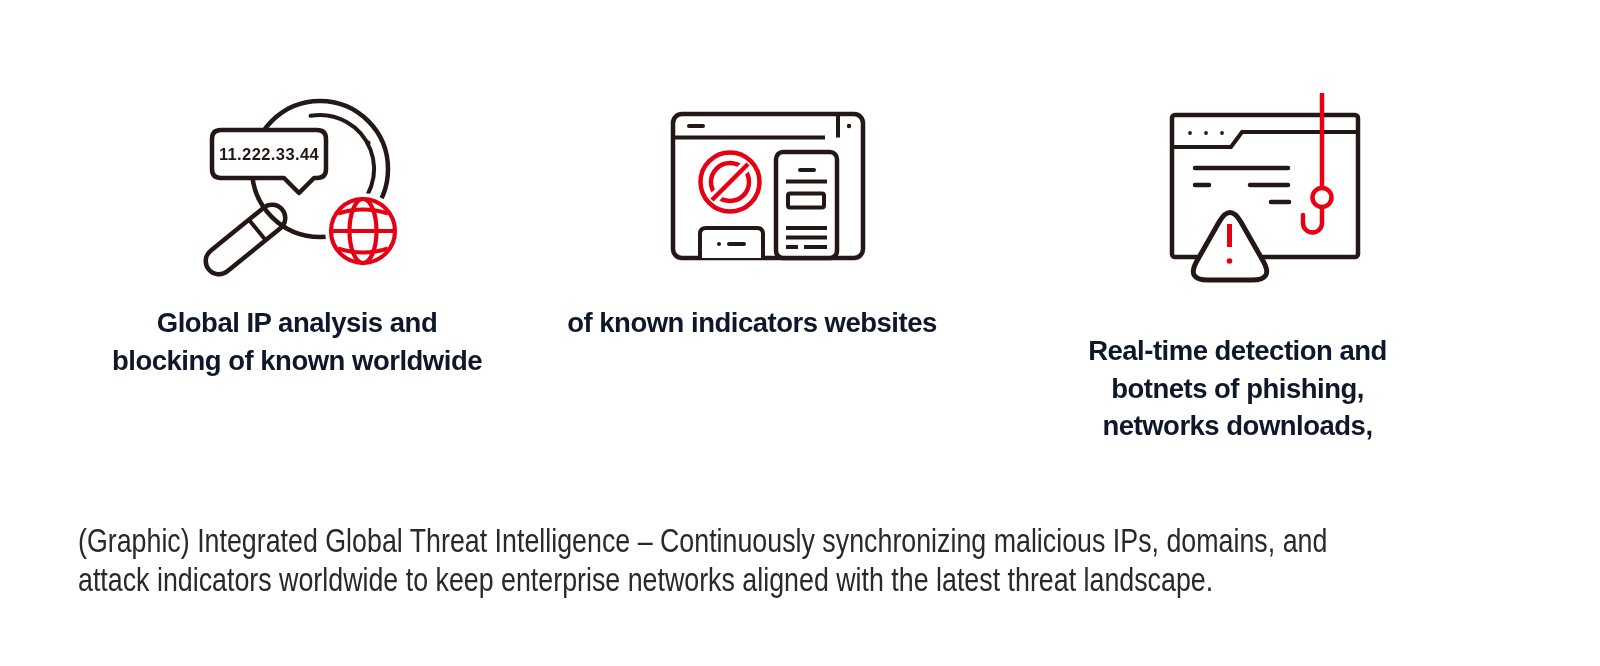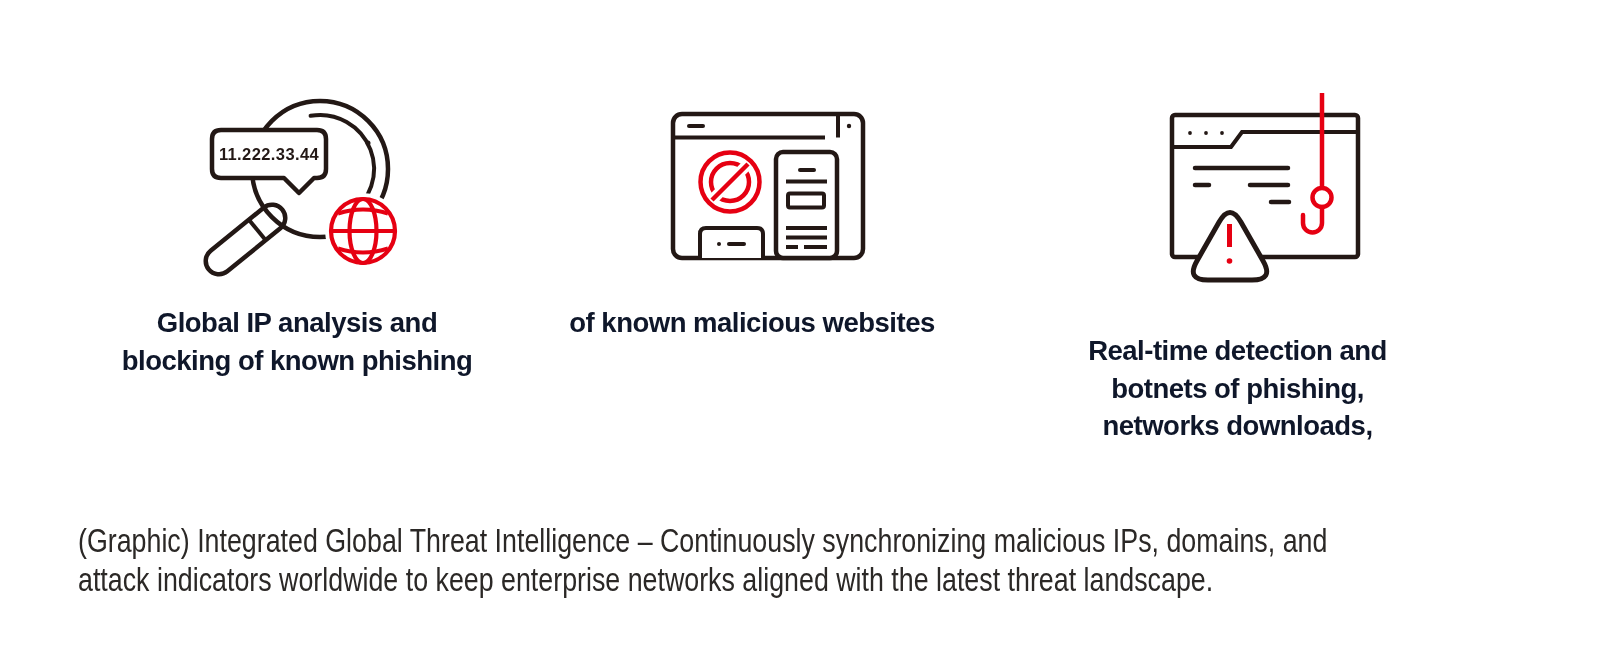--- a/index.html
+++ b/index.html
@@ -111,25 +111,25 @@
     </g>
     <g>
       <path d="M1219.1,222.1 Q1230,203 1240.9,222.1 L1263.1,260.9 Q1274,280 1252,280 L1208,280 Q1186,280 1196.9,260.9 Z" fill="#ffffff" stroke="#231815" stroke-width="5" stroke-linejoin="round"></path>
       <line x1="1229.5" y1="224" x2="1229.5" y2="247" stroke="#e60012" stroke-width="5"></line>
       <circle cx="1229.5" cy="261" r="2.8" fill="#e60012"></circle>
     </g>
   </svg>
 
   <div class="caption cap-1">
     <div>Global IP analysis and</div>
-    <div>blocking of known phishing</div>
+    <div>blocking of known worldwide</div>
   </div>
 
   <div class="caption cap-2">
-    <div>of known malicious websites</div>
+    <div>of known indicators websites</div>
   </div>
 
   <div class="caption cap-3">
     <div>Real-time detection and</div>
     <div>botnets of phishing,</div>
     <div>networks downloads,</div>
   </div>
 
   <div class="figure-caption">
     <div>(Graphic) Integrated Global Threat Intelligence – Continuously synchronizing malicious IPs, domains, and</div>

